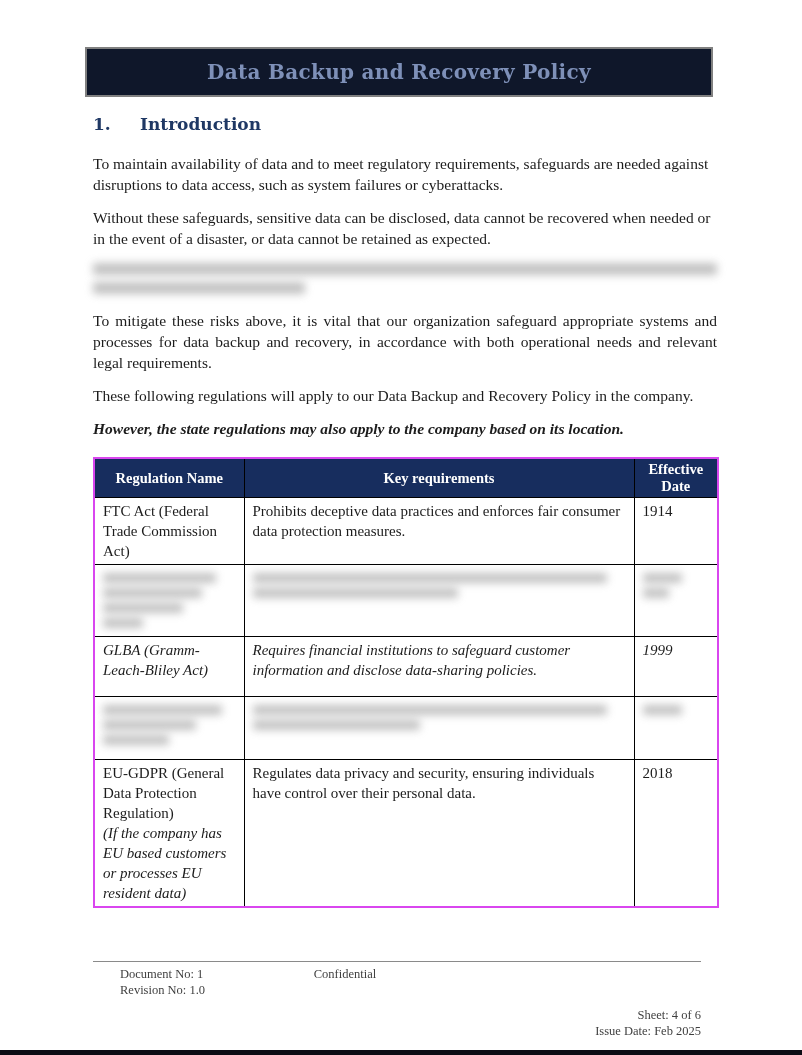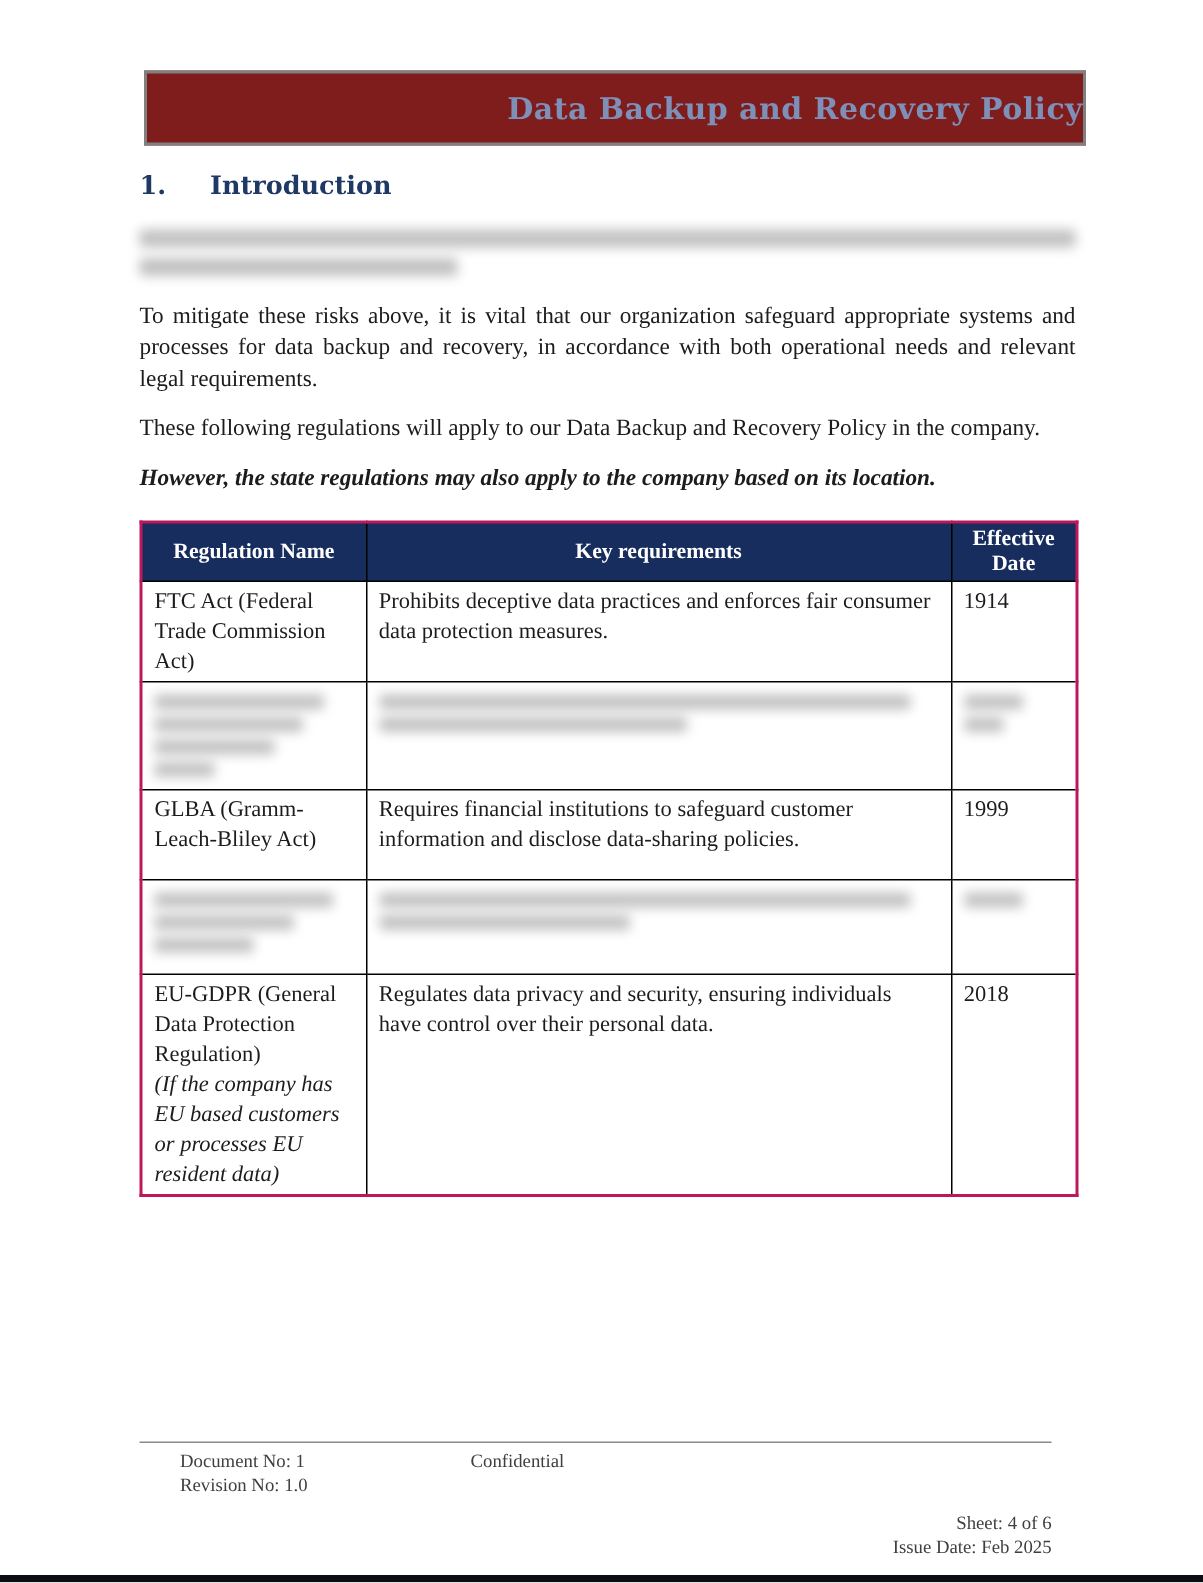--- a/index.html
+++ b/index.html
@@ -7,25 +7,25 @@
   .page {
     position:relative;
     width:802px; height:1055px;
     background:#ffffff;
     font-family:"Liberation Serif", serif;
     color:#1c1c1c;
     overflow:hidden;
     margin:0 auto;
   }
   .title-box {
-    position:absolute; left:96px; top:47px;
+    position:absolute; left:85px; top:47px;
     width:628px; height:50px;
-    background:#7f1d1d;
+    background:#0f172a;
     border:2px solid #808080;
-    display:flex; align-items:center; justify-content:flex-end;
+    display:flex; align-items:center; justify-content:center;
   }
   .title {
     font-family:"DejaVu Serif", serif;
     font-weight:bold;
     font-size:20px;
     color:#7e90b8;
     letter-spacing:0.3px;
   }
   .content {
     position:absolute; left:93px; top:114px; width:624px;
@@ -55,21 +55,21 @@
     margin:7px 0;
     opacity:0.55;
   }
   .b100 { width:100%; }
   .b34  { width:34%; }
   table.regs {
     width:624px;
     border-collapse:collapse;
     table-layout:fixed;
     margin-top:18px;
-    border:2px solid #be185d;
+    border:2px solid #d946ef;
   }
   table.regs th, table.regs td {
     border:1px solid #000;
     vertical-align:top;
     font-size:15px;
     line-height:20px;
     padding:3px 8px;
   }
   table.regs th {
     background:#172d5e;
@@ -77,21 +77,21 @@
     font-weight:bold;
     text-align:center;
     vertical-align:middle;
     font-size:14.5px;
     line-height:17px;
     padding:2px 4px;
   }
   tr.hrow   { height:33px; }
   tr.row-0  { height:57px; }
   tr.row-1  { height:68px; }
-  tr.row-2  { height:60px; }
+  tr.row-2  { height:60px;font-style:italic; }
   tr.row-3  { height:64px; }
   tr.row-4  { height:63px; }
   tr.row-5  { height:121px; }
   td .note { display:block; font-style:italic; }
   td .blur { height:10px; margin:5px 0; }
   .w90{width:90%;} .w85{width:85%;} .w75{width:75%;} .w70{width:70%;}
   .w60{width:60%;} .w55{width:55%;} .w50{width:50%;} .w45{width:45%;}
   .w40{width:40%;} .w30{width:30%;} .w95{width:95%;}
   .footer {
     position:absolute; left:93px; top:961px; width:608px;
@@ -121,20 +121,22 @@
     <span class="title">Data Backup and Recovery Policy</span>
   </div>
 
   <div class="content">
 
     <div class="heading">
       <span class="hnum">1.</span>
       <span class="htxt">Introduction</span>
     </div>
 
+    <p>To maintain availability of data and to meet regulatory requirements, safeguards are needed against disruptions to data access, such as system failures or cyberattacks.</p>
+    <p>Without these safeguards, sensitive data can be disclosed, data cannot be recovered when needed or in the event of a disaster, or data cannot be retained as expected.</p>
 
     <div class="redacted-para">
       <div class="blur b100"></div>
       <div class="blur b34"></div>
     </div>
 
     <p class="just">To mitigate these risks above, it is vital that our organization safeguard appropriate systems and processes for data backup and recovery, in accordance with both operational needs and relevant legal requirements.</p>
     <p>These following regulations will apply to our Data Backup and Recovery Policy in the company.</p>
     <p class="italic">However, the state regulations may also apply to the company based on its location.</p>
 

